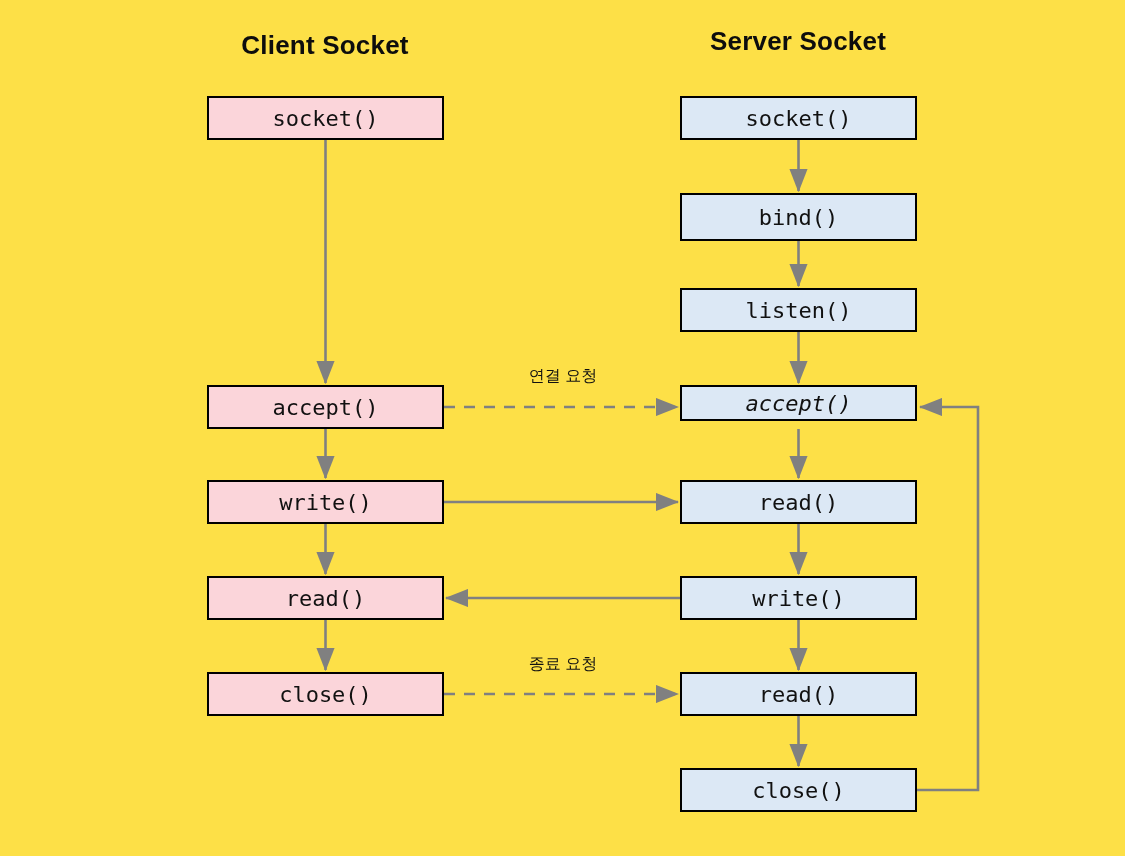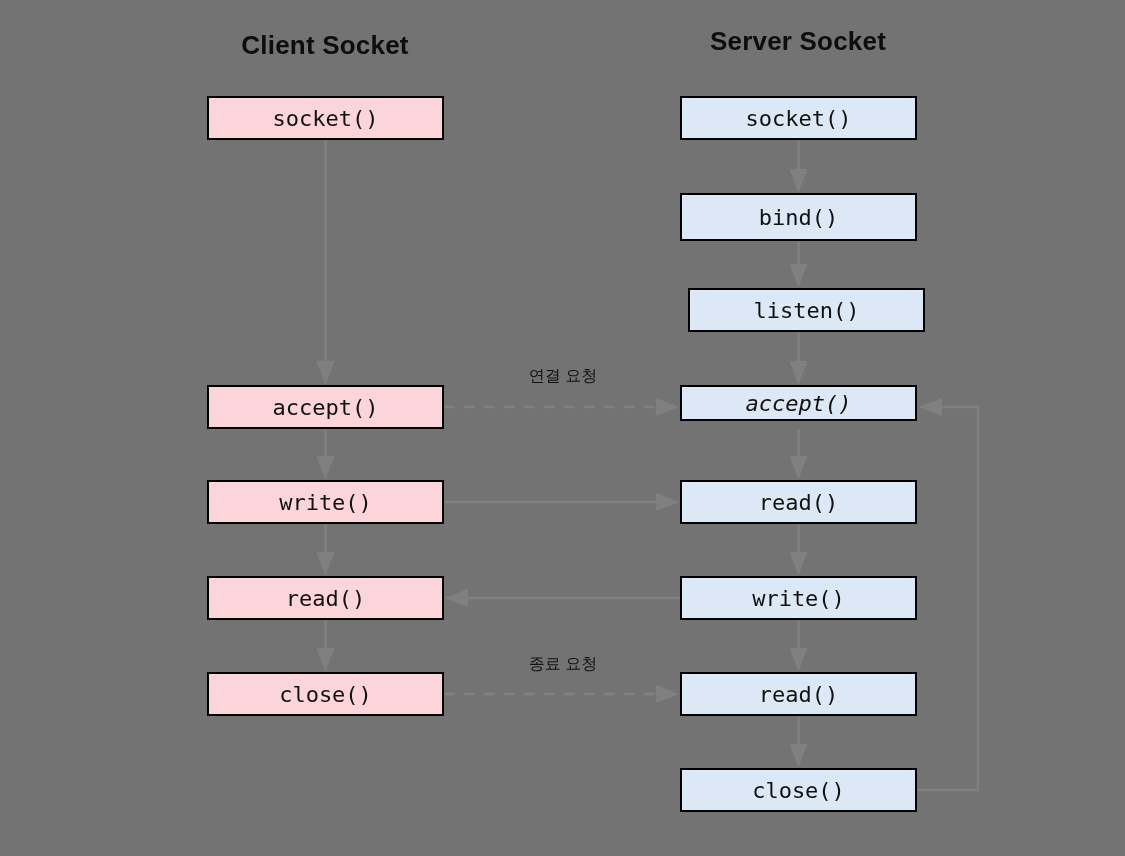--- a/index.html
+++ b/index.html
@@ -8,21 +8,21 @@
     padding: 0;
     background: #ffffff;
   }
   body {
     font-family: "Liberation Sans", sans-serif;
   }
   #canvas {
     position: relative;
     width: 1125px;
     height: 856px;
-    background: #737373;
+    background: #fde047;
     overflow: hidden;
   }
   .col-title {
     position: absolute;
     font-family: "Liberation Sans", sans-serif;
     font-size: 26px;
     font-weight: bold;
     color: #0d0d0d;
     text-align: center;
     white-space: nowrap;
@@ -110,21 +110,21 @@
   <div class="col-title" style="left:678px; top:26px; width:240px;">Server Socket</div>
 
   <div class="node client" style="left:207px; top:96px; width:237px; height:44px;">socket()</div>
   <div class="node client" style="left:207px; top:385px; width:237px; height:44px;">accept()</div>
   <div class="node client" style="left:207px; top:480px; width:237px; height:44px;">write()</div>
   <div class="node client" style="left:207px; top:576px; width:237px; height:44px;">read()</div>
   <div class="node client" style="left:207px; top:672px; width:237px; height:44px;">close()</div>
 
   <div class="node server" style="left:680px; top:96px; width:237px; height:44px;">socket()</div>
   <div class="node server" style="left:680px; top:193px; width:237px; height:48px;">bind()</div>
-  <div class="node server" style="left:680px; top:288px; width:237px; height:44px;margin-left:8px;">listen()</div>
+  <div class="node server" style="left:680px; top:288px; width:237px; height:44px;">listen()</div>
   <div class="node server" style="left:680px; top:385px; width:237px; height:36px;font-style:italic;">accept()</div>
   <div class="node server" style="left:680px; top:480px; width:237px; height:44px;">read()</div>
   <div class="node server" style="left:680px; top:576px; width:237px; height:44px;">write()</div>
   <div class="node server" style="left:680px; top:672px; width:237px; height:44px;">read()</div>
   <div class="node server" style="left:680px; top:768px; width:237px; height:44px;">close()</div>
 
   <div class="edge-label" style="left:463px; top:366px; width:200px;">연결 요청</div>
   <div class="edge-label" style="left:463px; top:654px; width:200px;">종료 요청</div>
 
 </div>

